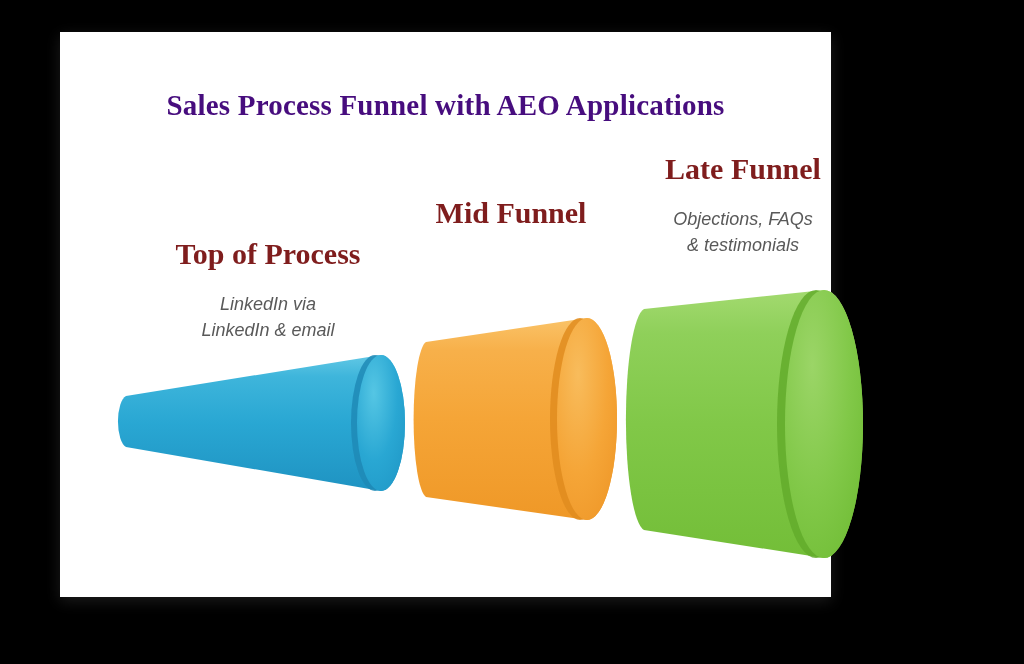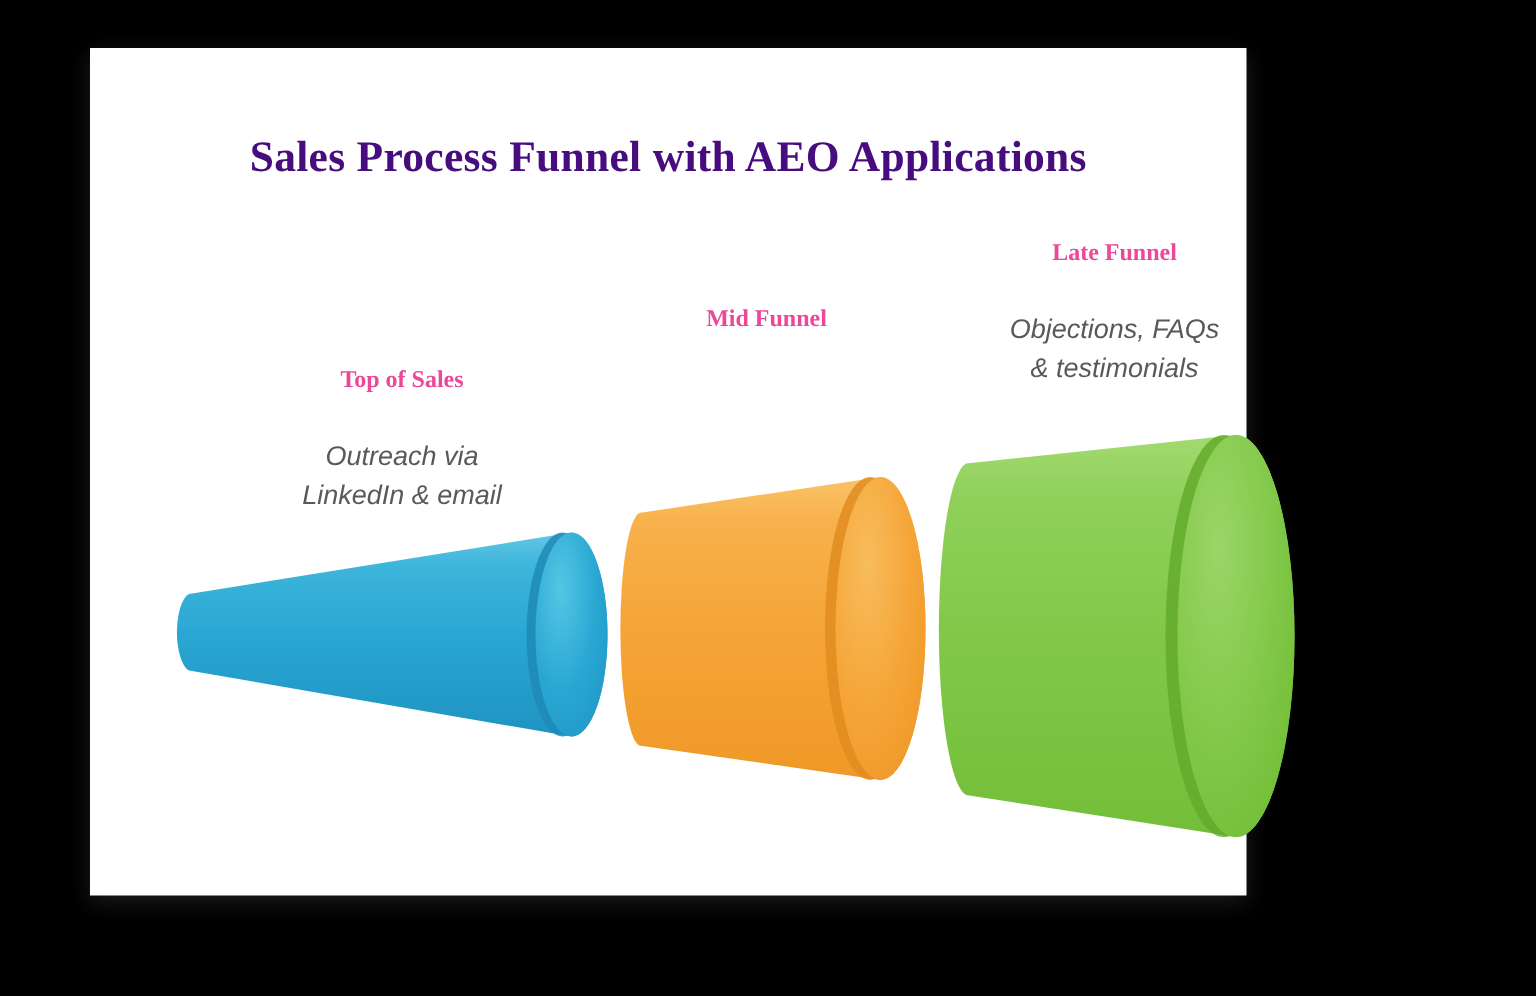--- a/index.html
+++ b/index.html
@@ -18,21 +18,21 @@
     letter-spacing:0.2px;
   }
   .stage-block{
     position:absolute;transform:translateX(-50%);text-align:center;white-space:nowrap;
   }
   .stage-block.top{left:208px;top:205px;}
   .stage-block.mid{left:451px;top:164px;text-align:center;}
   .stage-block.late{left:683px;top:120px;}
   .stage-title{
     font-family:"Liberation Serif","DejaVu Serif",serif;
-    font-weight:700;font-size:16px;line-height:34px;color:#ec4899;
+    font-weight:700;font-size:30px;line-height:34px;color:#7f1d1d;
   }
   .stage-desc{
     margin-top:20px;font-size:18px;line-height:26px;color:#595959;font-style:italic;
   }
   .funnel{position:absolute;left:0;top:0;width:874px;height:565px;}
 </style>
 </head>
 <body>
 
 <div class="card">
@@ -91,23 +91,23 @@
     </g>
 
     <g>
       <path d="M 584 277 A 20 111 0 0 0 584 498 L 764 526 A 39 134 0 0 0 764 258 Z" fill="url(#body-grad-2)"></path>
       <ellipse cx="756" cy="392" rx="39" ry="134" fill-opacity="0.85" fill="#63AC2B"></ellipse>
       <ellipse cx="764" cy="392" rx="39" ry="134" fill="url(#cap-grad-2)"></ellipse>
     </g>
   </svg>
 
   <div class="stage-block top">
-    <div class="stage-title">Top of Sales</div>
+    <div class="stage-title">Top of Process</div>
     <div class="stage-desc">
-      <span>Outreach via</span><br>
+      <span>LinkedIn via</span><br>
       <span>LinkedIn &amp; email</span>
     </div>
   </div>
 
   <div class="stage-block mid">
     <div class="stage-title">Mid Funnel</div>
   </div>
 
   <div class="stage-block late">
     <div class="stage-title">Late Funnel</div>

